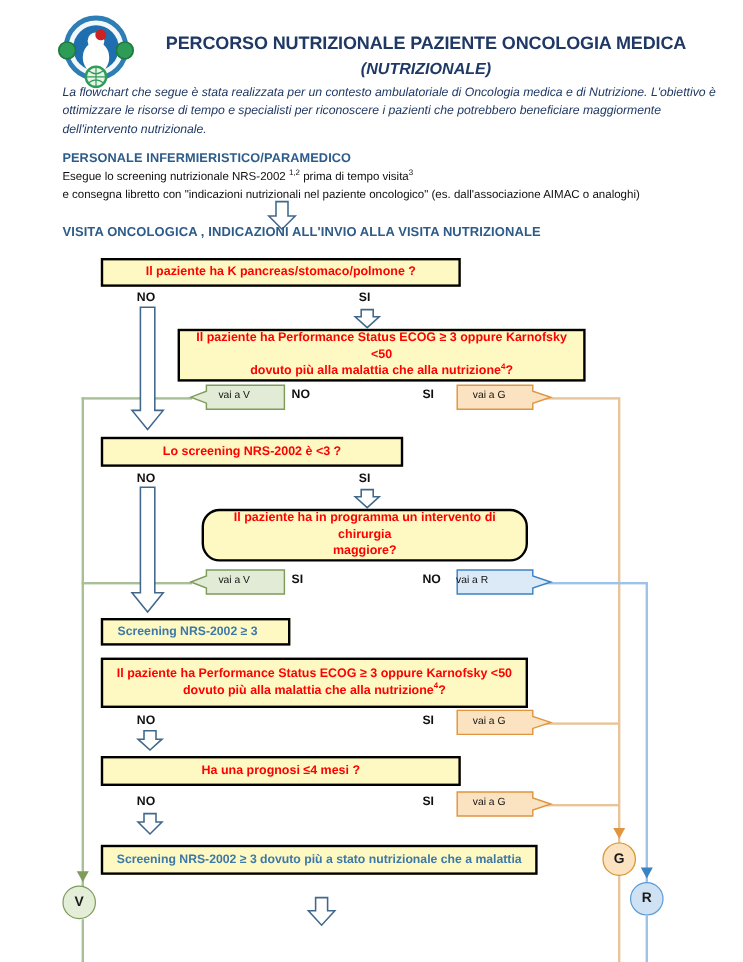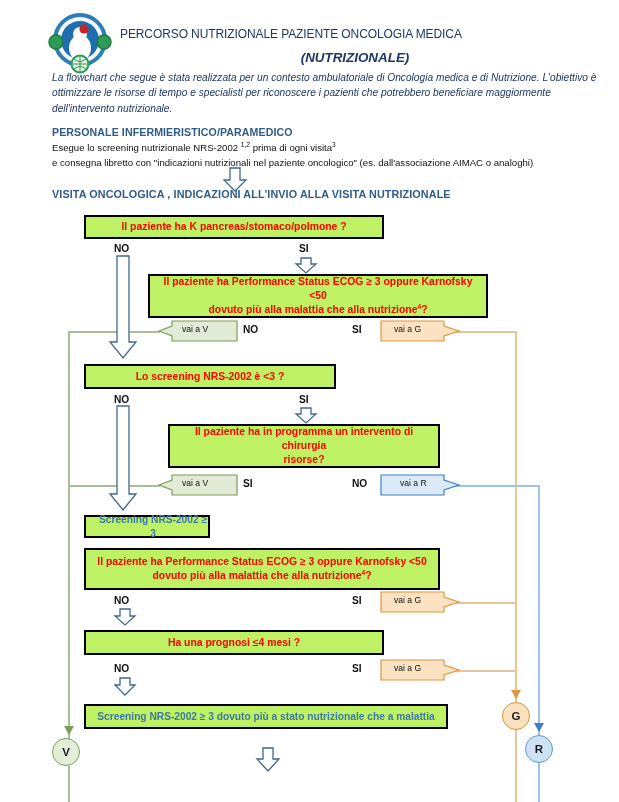--- a/index.html
+++ b/index.html
@@ -8,22 +8,22 @@
     width:619px; height:802px; position:relative; overflow:hidden;
     font-family:"Liberation Sans", sans-serif;
   }
   .abs { position:absolute; }
 
   
   #logo { left:47px; top:12px; width:66px; height:62px; }
 
   #title {
     left:120px; top:28px; width:470px;
-    color:#1F3864; font-weight:normal; font-size:12px;
-    letter-spacing:-0.1px; text-align:left; line-height:1.15;
+    color:#1F3864; font-weight:bold; font-size:15px;
+    letter-spacing:-0.1px; text-align:center; line-height:1.15;
   }
   #subtitle {
     left:120px; top:50px; width:470px;
     color:#1F3864; font-weight:bold; font-style:italic; font-size:13.4px;
     text-align:center;
   }
   #intro {
     left:52px; top:70px; width:546px;
     color:#1F3864; font-style:italic; font-size:10.2px; line-height:1.50;
   }
@@ -34,32 +34,32 @@
   #personale { left:52px; top:126px;text-align:right; }
   #visita    { left:52px; top:188px; font-size:10.8px; }
 
   .body-line { color:#0f0f0f; font-size:9.6px; line-height:1.55; }
   #pline1 { left:52px; top:141px; }
   #pline2 { left:52px; top:156px; }
   sup { font-size:6.6px; vertical-align:super; line-height:0; }
 
   
   .box {
-    border:2.2px solid #000; background:#bef264;
+    border:2.2px solid #000; background:#fef9c3;
     display:flex; align-items:center; justify-content:center;
     text-align:center; line-height:1.32;
   }
   .red  { color:#FF0000; font-weight:bold; font-size:10.4px; }
   .blue { color:#3C78A8; font-weight:600; font-size:10.2px; }
 
   #box1 { left:84px;  top:215px; width:300px; height:24px; }
   #box2 { left:148px; top:274px; width:340px; height:44px; padding:0 10px; }
   #box3 { left:84px;  top:364px; width:252px; height:25px; }
-  #box4 { left:168px; top:424px; width:272px; height:44px; padding:0 12px; }
-  #box5 { left:84px;  top:515px; width:126px; height:23px; justify-content:flex-start; padding-left:12px; }
+  #box4 { left:168px; top:424px; width:272px; height:44px; padding:0 12px;border-radius:15px; }
+  #box5 { left:84px;  top:515px; width:158px; height:23px; justify-content:flex-start; padding-left:12px; }
   #box6 { left:84px;  top:548px; width:356px; height:42px; padding:0 10px; }
   #box7 { left:84px;  top:630px; width:300px; height:25px; }
   #box8 { left:84px;  top:704px; width:364px; height:25px; }
 
   
   .yn { font-size:10.2px; font-weight:bold; color:#101010; }
 
   
   .ln { position:absolute; }
   .lnV { background:#A9BF96; }   
@@ -99,21 +99,21 @@
     <path d="M25 52 h17 M33 44 v17 M27 47 q6 5 12 0 M27 57 q6 -5 12 0" stroke="#2E9B57" stroke-width="1" fill="none"></path>
   </svg>
 </div>
 
 <div class="abs" id="title">PERCORSO NUTRIZIONALE PAZIENTE ONCOLOGIA MEDICA</div>
 <div class="abs" id="subtitle">(NUTRIZIONALE)</div>
 <div class="abs" id="intro">La flowchart che segue è stata realizzata per un contesto ambulatoriale di Oncologia medica e di Nutrizione. L'obiettivo è ottimizzare le risorse di tempo e specialisti per riconoscere i pazienti che potrebbero beneficiare maggiormente dell'intervento nutrizionale.</div>
 
 <div class="abs sec-head" id="personale">PERSONALE INFERMIERISTICO/PARAMEDICO</div>
 <div class="abs body-line" id="pline1">
-  <span>Esegue lo screening nutrizionale  NRS-2002 </span><sup>1,2</sup><span> prima di  ogni visita</span><sup>3</sup>
+  <span>Esegue lo screening nutrizionale  NRS-2002 </span><sup>1,2</sup><span> prima di  tempo visita</span><sup>3</sup>
 </div>
 <div class="abs body-line" id="pline2">e consegna libretto con "indicazioni  nutrizionali nel paziente oncologico" (es. dall'associazione AIMAC o analoghi)</div>
 
 <div class="barrow" style="left:222px; top:168px;">
   <svg width="26" height="24" viewBox="0 0 26 24">
     <path d="M8 0 h10 v12 h6 L13 23 L2 12 h6 Z" fill="#ffffff" stroke="#41688C" stroke-width="1.3"></path>
   </svg>
 </div>
 
 <div class="abs sec-head" id="visita">VISITA ONCOLOGICA , INDICAZIONI ALL'INVIO ALLA VISITA NUTRIZIONALE</div>
@@ -207,39 +207,39 @@
 
 <div class="barrow" style="left:294px; top:408px;">
   <svg width="24" height="16" viewBox="0 0 24 16">
     <path d="M7 0 h10 v6 h5 L12 15 L2 6 h5 Z" fill="#ffffff" stroke="#41688C" stroke-width="1.3"></path>
   </svg>
 </div>
 
 <div class="abs box" id="box4">
   <span class="red">
     <span>Il paziente ha in programma un intervento di chirurgia</span><br>
-    <span>risorse?</span>
+    <span>maggiore?</span>
   </span>
 </div>
 
 <div class="abs yn" style="left:243px; top:478px;">SI</div>
 <div class="abs yn" style="left:352px; top:478px;">NO</div>
 
 <div class="barrow" style="left:158px; top:474px;">
   <svg width="80" height="22" viewBox="0 0 80 22">
     <path d="M14 1 H79 V21 H14 V16 L1 11 L14 6 Z" fill="#E2EBD5" stroke="#7E9C5A" stroke-width="1.2"></path>
   </svg>
   <span class="abs" style="left:24px; top:4px; font-size:8.6px; color:#111;">vai a V</span>
 </div>
 
 <div class="barrow" style="left:380px; top:474px;">
   <svg width="80" height="22" viewBox="0 0 80 22">
     <path d="M1 1 H64 V6 L79 11 L64 16 V21 H1 Z" fill="#DCEAF7" stroke="#3B82C4" stroke-width="1.2"></path>
   </svg>
-  <span class="abs" style="left:20px; top:4px; font-size:8.6px; color:#111;">vai a R</span>
+  <span class="abs" style="left:0; top:4px; font-size:8.6px; color:#111;">vai a R</span>
 </div>
 
 <div class="abs box" id="box5">
   <span class="blue">Screening NRS-2002 ≥ 3</span>
 </div>
 
 <div class="abs box" id="box6">
   <span class="red">
     <span>Il paziente ha Performance Status ECOG ≥ 3 oppure Karnofsky &lt;50</span><br>
     <span>dovuto più alla malattia che alla nutrizione</span><sup>4</sup><span>?</span>

